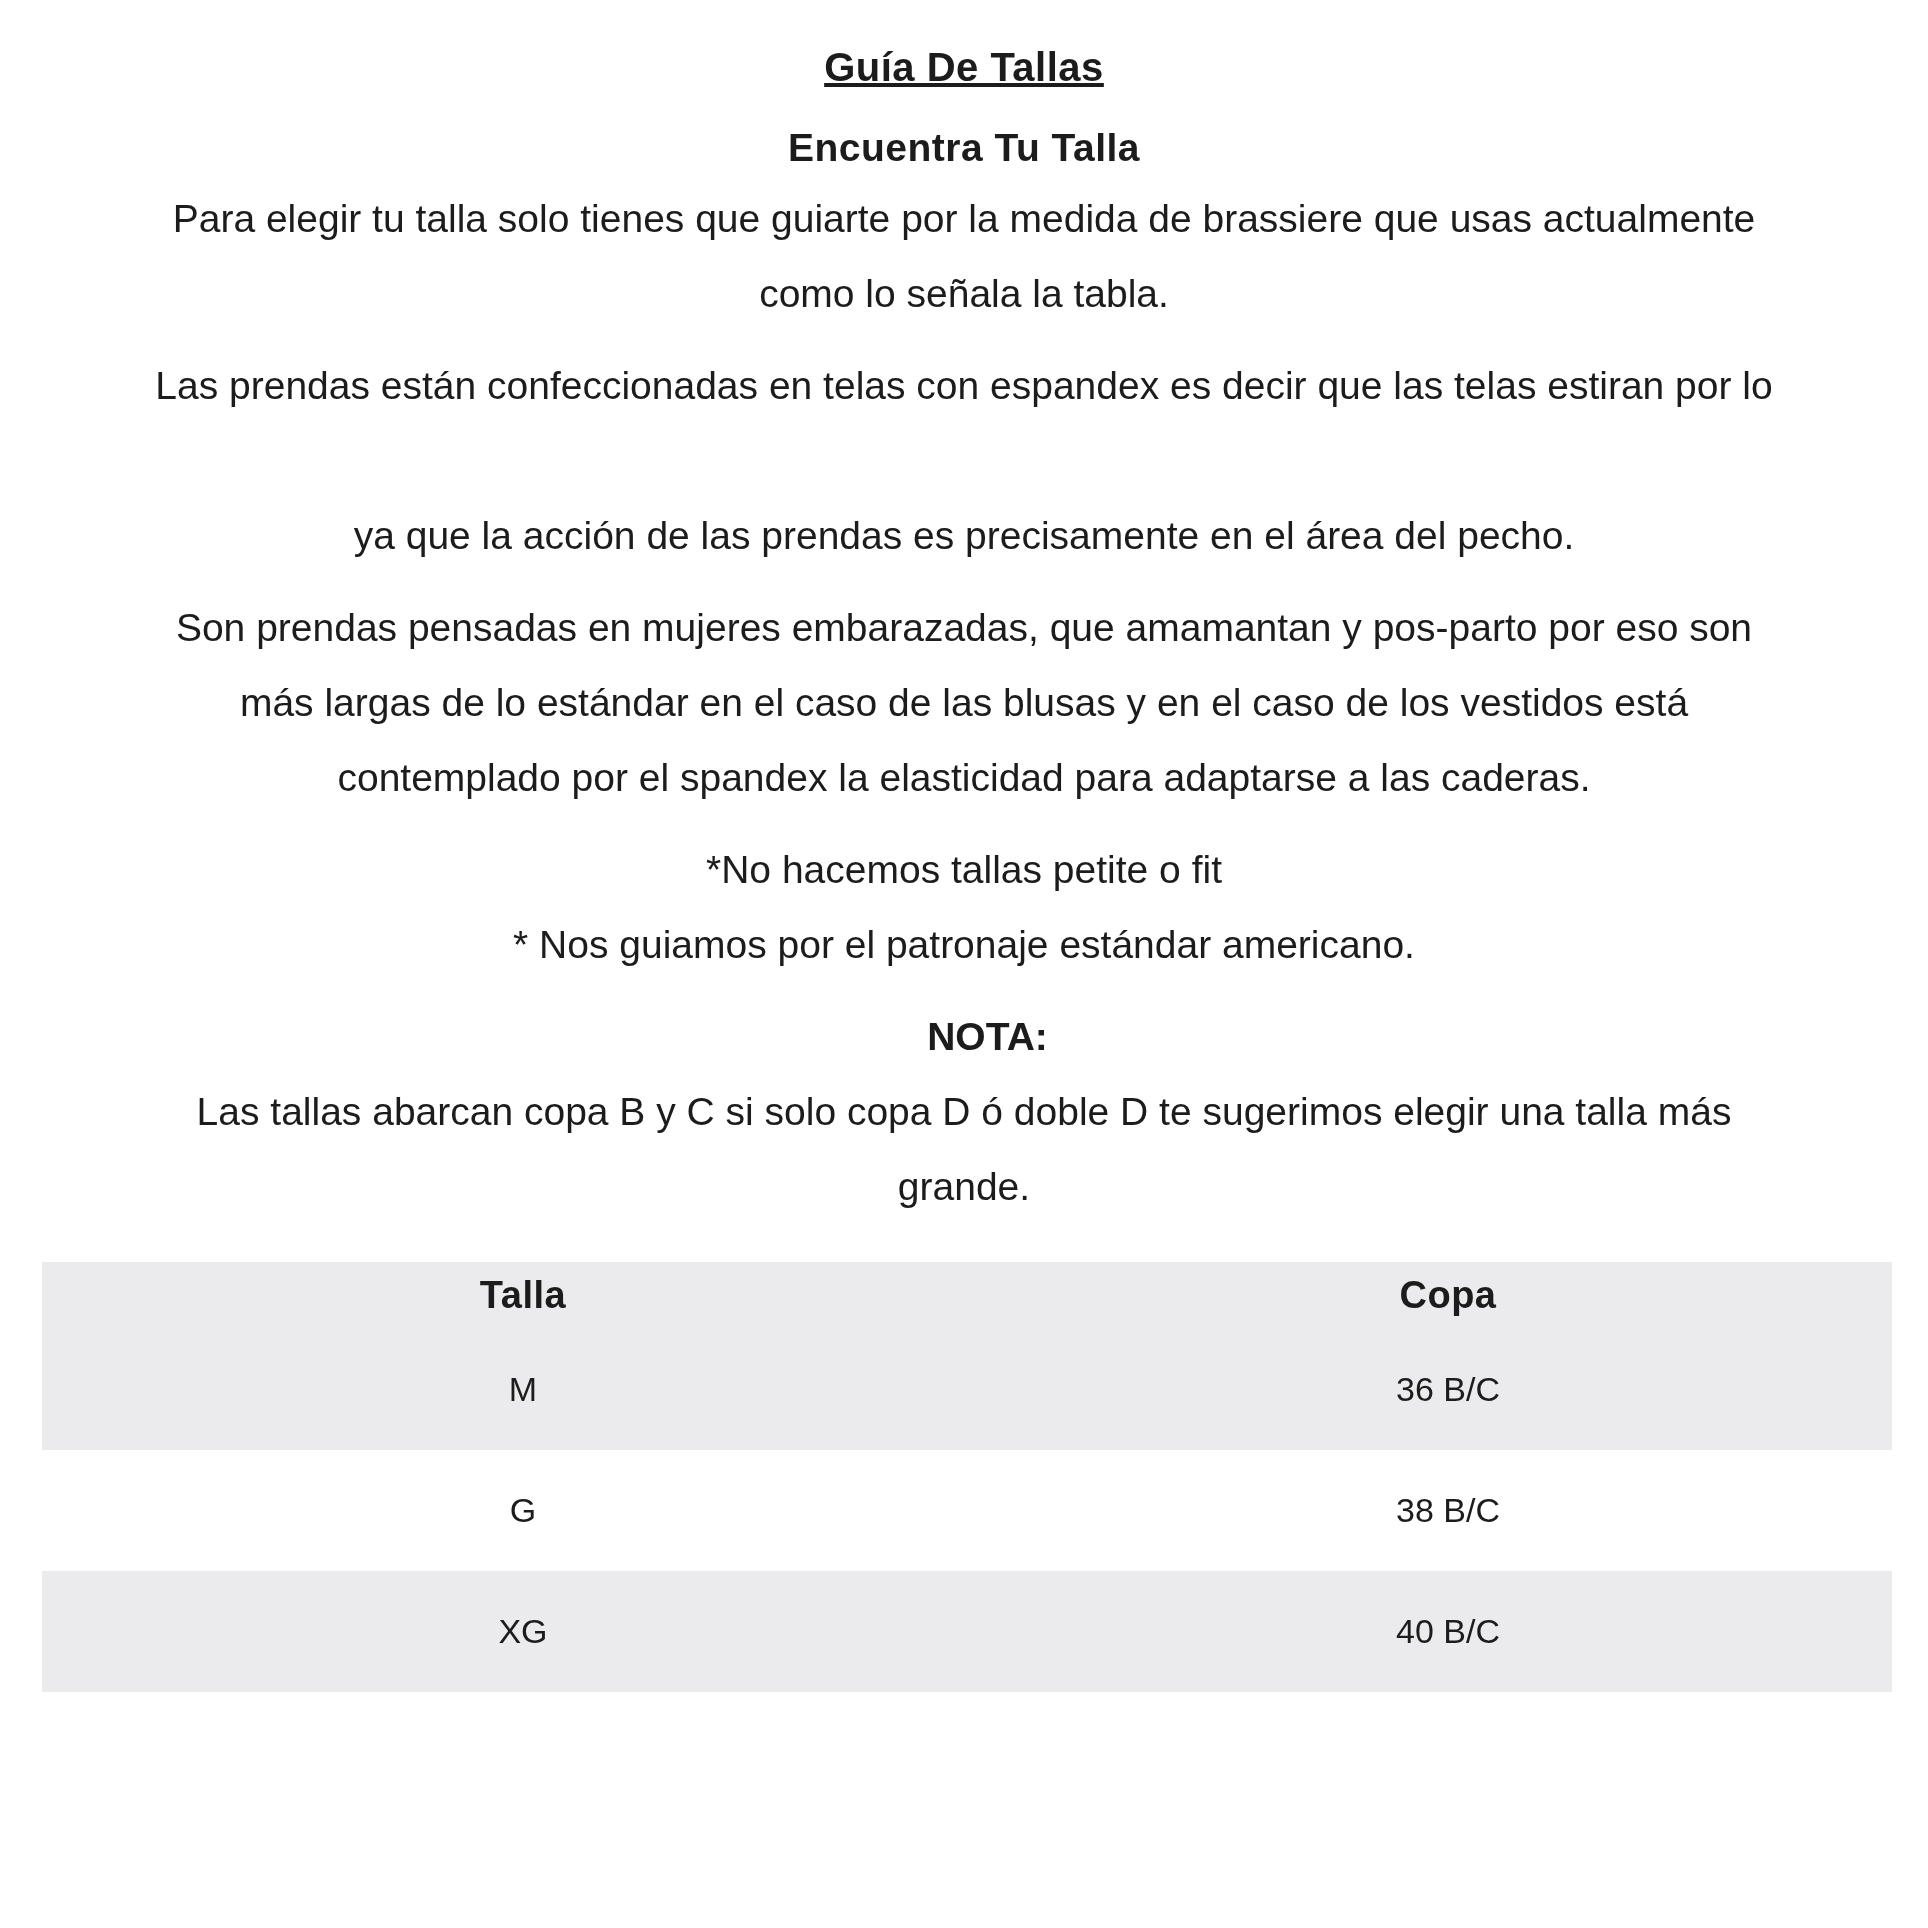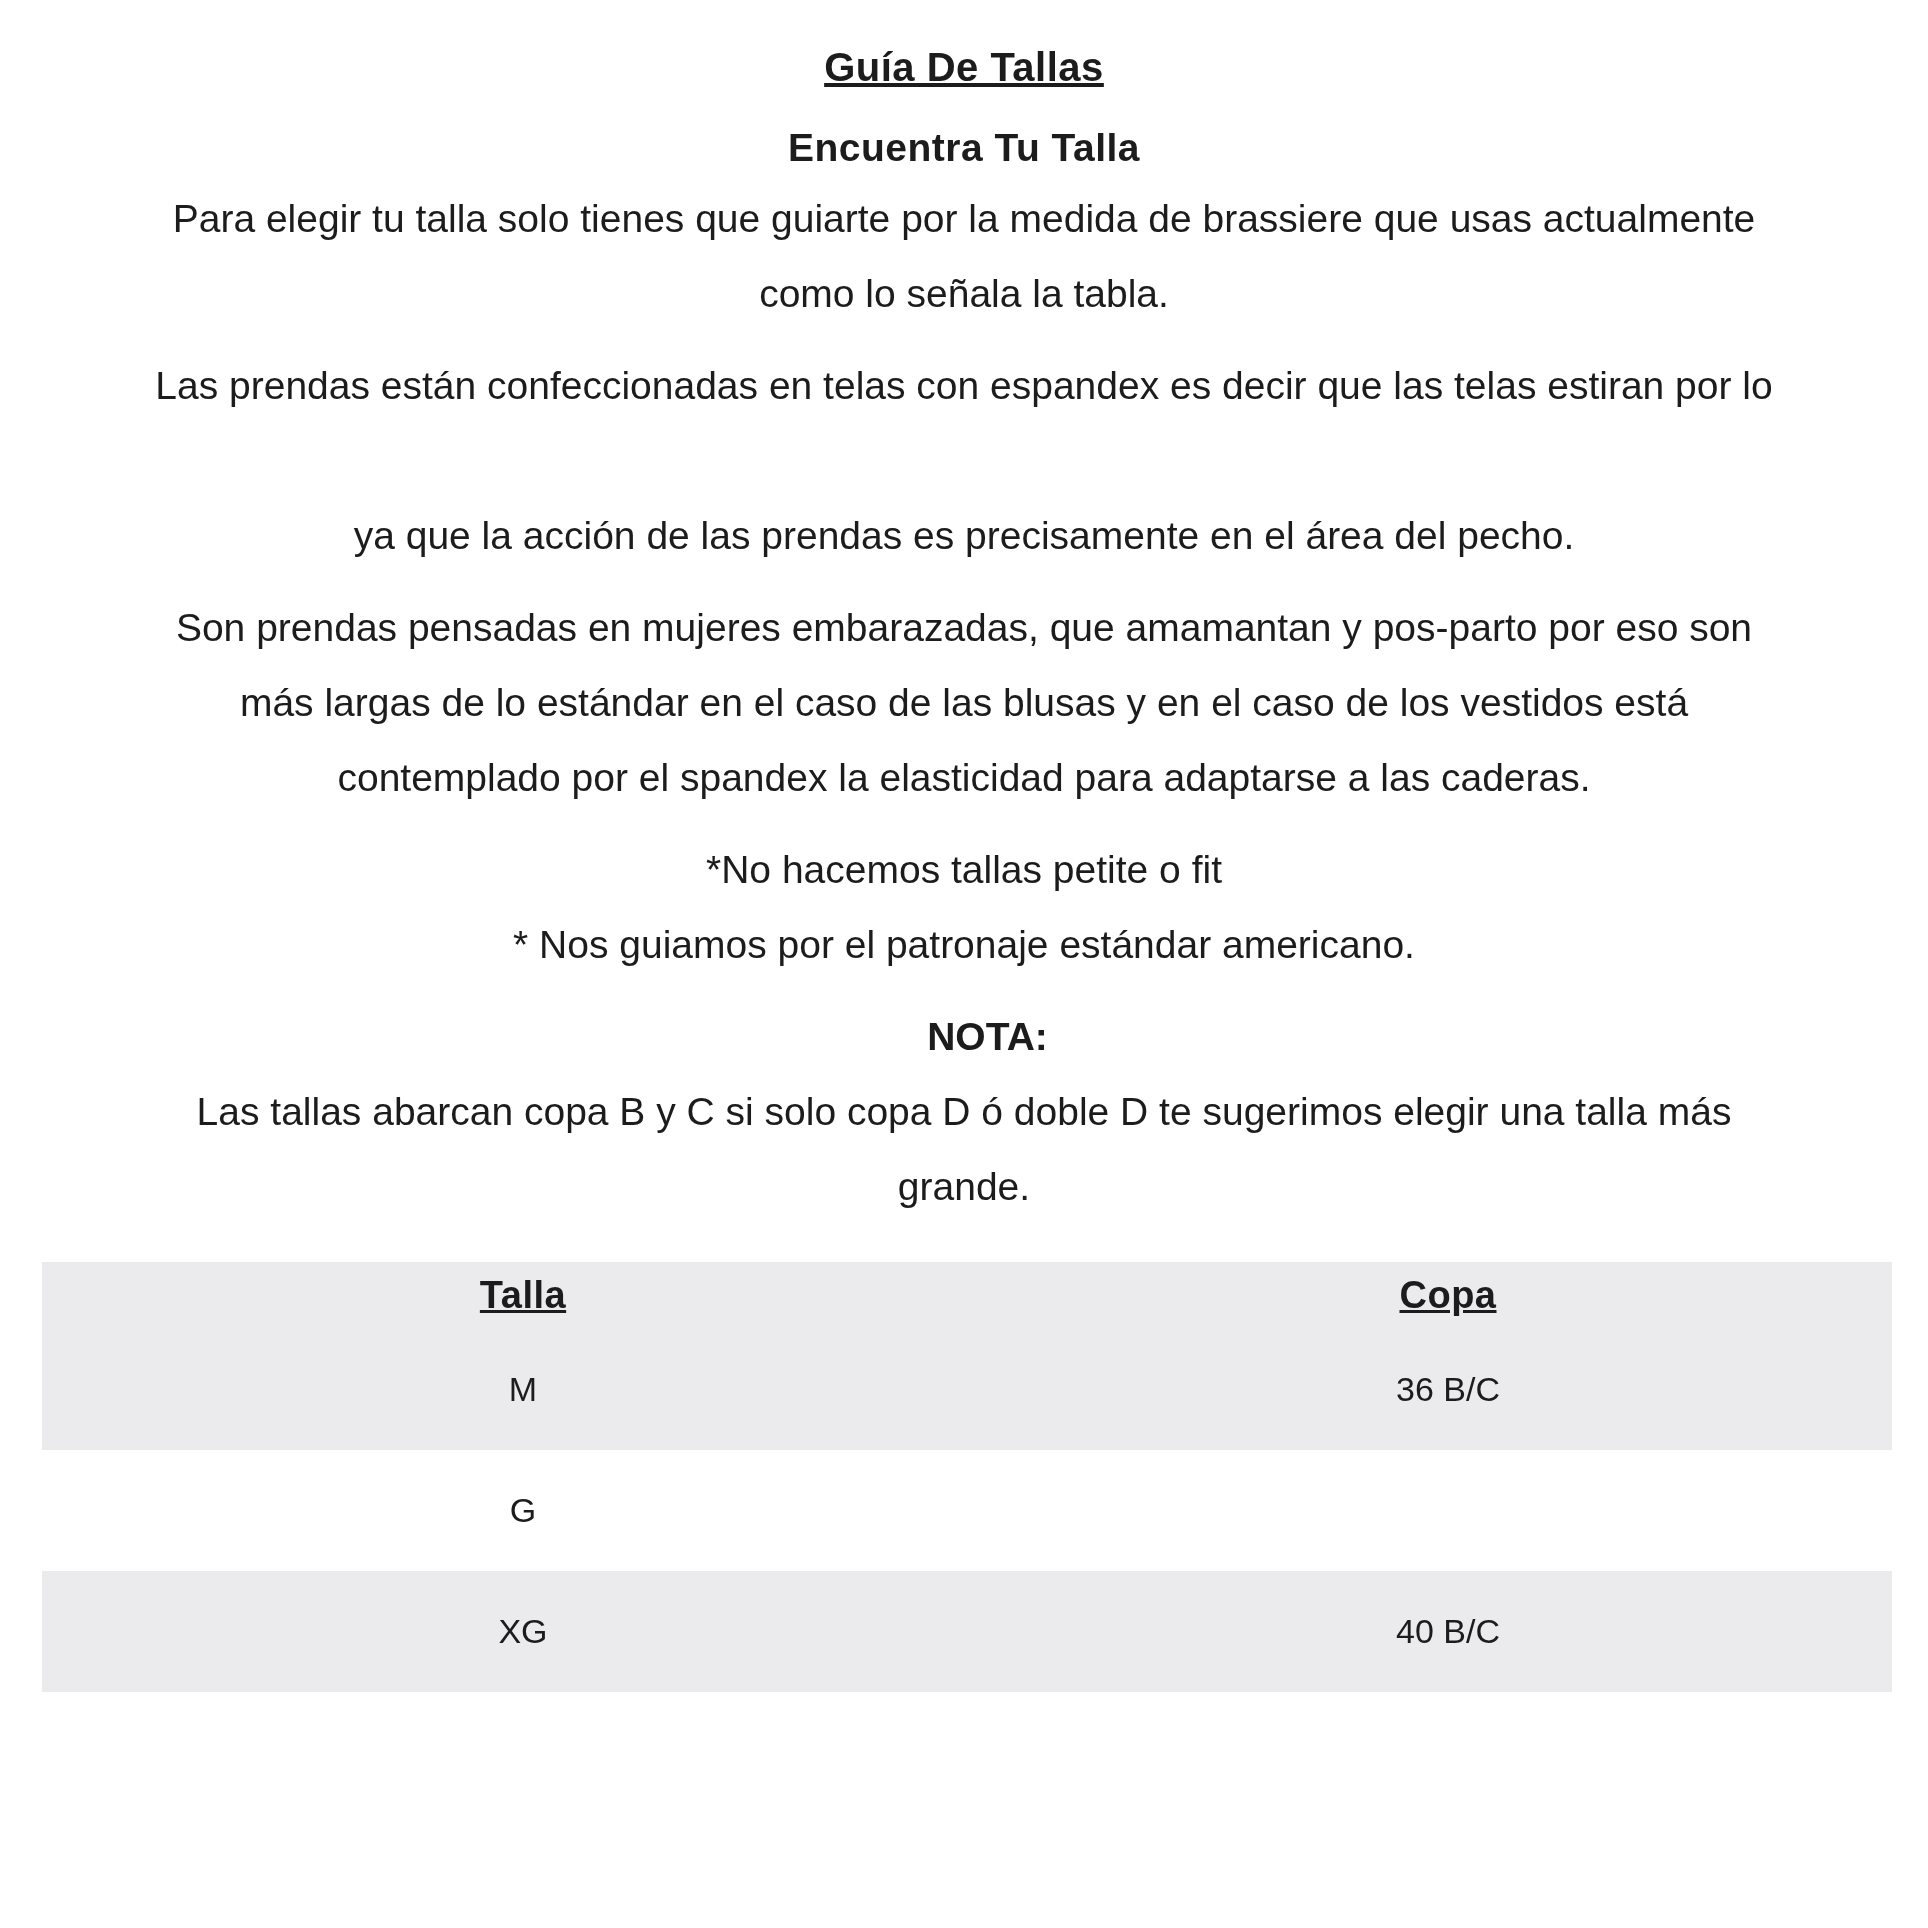--- a/index.html
+++ b/index.html
@@ -57,21 +57,20 @@
     margin: 38px 36px 0 42px;
   }
   .t-header {
     display: flex;
     align-items: center;
     height: 67px;
     background: var(--table-band);
     font-size: 38px;
     font-weight: 700;
     letter-spacing: 0.5px;
-    text-decoration: underline;
   }
   .t-row {
     display: flex;
     align-items: center;
     height: 121px;
     font-size: 34px;
     font-weight: 400;
   }
   .t-row.alt { background: var(--table-band); }
   .t-cell-1 { width: 52%; text-align: center; }
@@ -119,20 +118,21 @@
     <div class="t-header">
       <div class="t-cell-1">Talla</div>
       <div class="t-cell-2">Copa</div>
     </div>
     <div class="t-row alt">
       <div class="t-cell-1">M</div>
       <div class="t-cell-2">36 B/C</div>
     </div>
     <div class="t-row">
       <div class="t-cell-1">G</div>
+      <div class="t-cell-2">38 B/C</div>
     </div>
     <div class="t-row alt">
       <div class="t-cell-1">XG</div>
       <div class="t-cell-2">40 B/C</div>
     </div>
   </section>
 
 </main>
 
 

